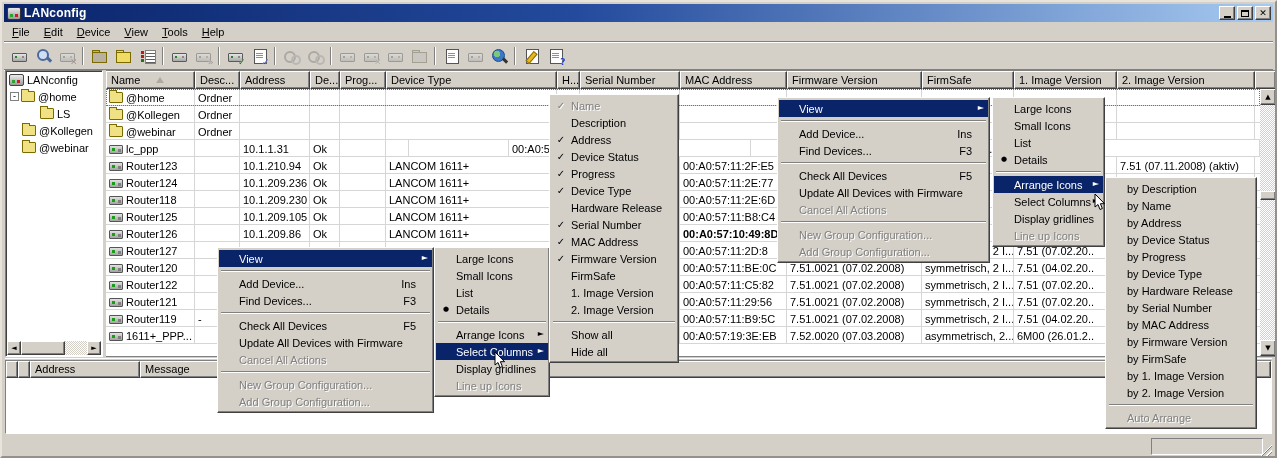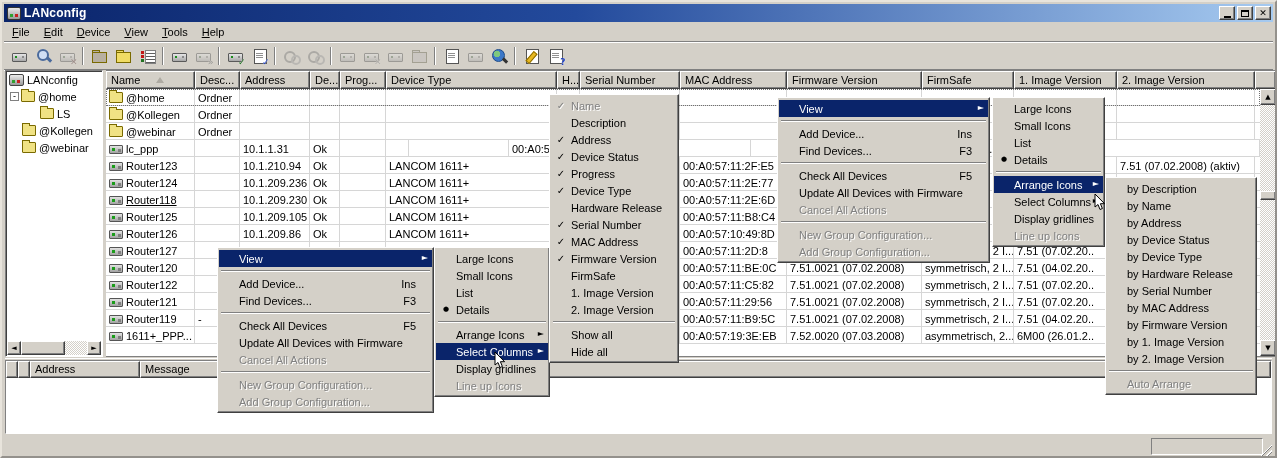--- a/index.html
+++ b/index.html
@@ -443,21 +443,21 @@
           <div class="td" style="width: 70px;">10.1.210.94</div>
           <div class="td" style="width: 30px;">Ok</div>
           <div class="td" style="width: 46px;"></div>
           <div class="td" style="width: 171px;">LANCOM 1611+</div>
           <div class="td" style="width: 23px;"></div>
           <div class="td" style="width: 100px;"></div>
           <div class="td" style="width: 107px;">00:A0:57:11:2F:E5</div>
           <div class="td" style="width: 135px;"></div>
           <div class="td" style="width: 92px;"></div>
           <div class="td" style="width: 103px;"></div>
-          <div class="td" style="width: 138px;">7.51 (07.02.2008) (aktiv)</div>
+          <div class="td" style="width: 138px;">7.51 (07.11.2008) (aktiv)</div>
           <div class="td fill"></div>
         </div>
         <div class="trow">
           <div class="td" style="width: 89px;">
             <span class="t-ic mini-device"></span>
             <span>Router124</span>
           </div>
           <div class="td" style="width: 45px;"></div>
           <div class="td" style="width: 70px;">10.1.209.236</div>
           <div class="td" style="width: 30px;">Ok</div>
@@ -466,21 +466,21 @@
           <div class="td" style="width: 23px;"></div>
           <div class="td" style="width: 100px;"></div>
           <div class="td" style="width: 107px;">00:A0:57:11:2E:77</div>
           <div class="td" style="width: 135px;"></div>
           <div class="td" style="width: 92px;"></div>
           <div class="td" style="width: 103px;"></div>
           <div class="td" style="width: 138px;"></div>
           <div class="td fill"></div>
         </div>
         <div class="trow">
-          <div class="td" style="width: 89px; text-decoration: underline;">
+          <div class="td" style="width: 89px;">
             <span class="t-ic mini-device"></span>
             <span>Router118</span>
           </div>
           <div class="td" style="width: 45px;"></div>
           <div class="td" style="width: 70px;">10.1.209.230</div>
           <div class="td" style="width: 30px;">Ok</div>
           <div class="td" style="width: 46px;"></div>
           <div class="td" style="width: 171px;">LANCOM 1611+</div>
           <div class="td" style="width: 23px;"></div>
           <div class="td" style="width: 100px;"></div>
@@ -515,21 +515,21 @@
             <span class="t-ic mini-device"></span>
             <span>Router126</span>
           </div>
           <div class="td" style="width: 45px;"></div>
           <div class="td" style="width: 70px;">10.1.209.86</div>
           <div class="td" style="width: 30px;">Ok</div>
           <div class="td" style="width: 46px;"></div>
           <div class="td" style="width: 171px;">LANCOM 1611+</div>
           <div class="td" style="width: 23px;"></div>
           <div class="td" style="width: 100px;"></div>
-          <div class="td" style="width: 107px;">00:A0:57:10:49:8D</div>
+          <div class="td" style="width: 107px; font-weight: bold;">00:A0:57:10:49:8D</div>
           <div class="td" style="width: 135px;"></div>
           <div class="td" style="width: 92px;"></div>
           <div class="td" style="width: 103px;"></div>
           <div class="td" style="width: 138px;"></div>
           <div class="td fill"></div>
         </div>
         <div class="trow">
           <div class="td" style="width: 89px;">
             <span class="t-ic mini-device"></span>
             <span>Router127</span>
@@ -900,37 +900,45 @@
       <div class="mi">
         <span class="mcheck"></span>
         <span class="mlabel">by Address</span>
       </div>
       <div class="mi">
         <span class="mcheck"></span>
         <span class="mlabel">by Device Status</span>
       </div>
       <div class="mi">
         <span class="mcheck"></span>
+        <span class="mlabel">by Progress</span>
+      </div>
+      <div class="mi">
+        <span class="mcheck"></span>
         <span class="mlabel">by Device Type</span>
       </div>
       <div class="mi">
         <span class="mcheck"></span>
         <span class="mlabel">by Hardware Release</span>
       </div>
       <div class="mi">
         <span class="mcheck"></span>
         <span class="mlabel">by Serial Number</span>
       </div>
       <div class="mi">
         <span class="mcheck"></span>
         <span class="mlabel">by MAC Address</span>
       </div>
       <div class="mi">
         <span class="mcheck"></span>
         <span class="mlabel">by Firmware Version</span>
+      </div>
+      <div class="mi">
+        <span class="mcheck"></span>
+        <span class="mlabel">by FirmSafe</span>
       </div>
       <div class="mi">
         <span class="mcheck"></span>
         <span class="mlabel">by 1. Image Version</span>
       </div>
       <div class="mi">
         <span class="mcheck"></span>
         <span class="mlabel">by 2. Image Version</span>
       </div>
       <div class="msep"></div>

